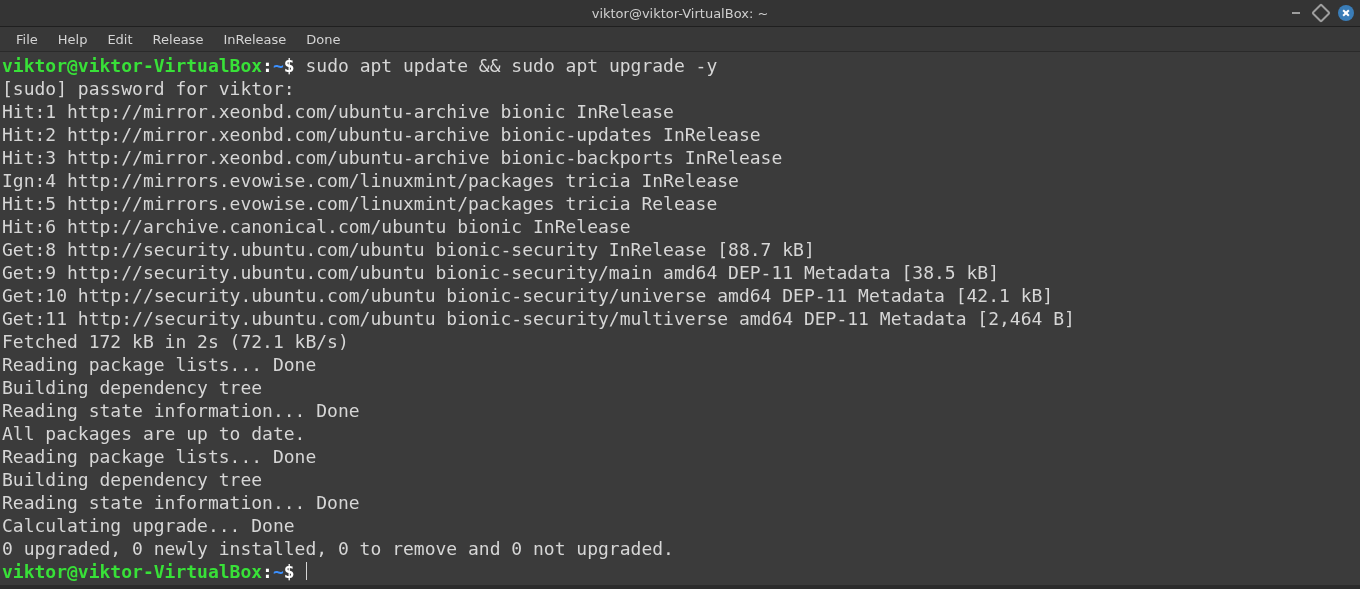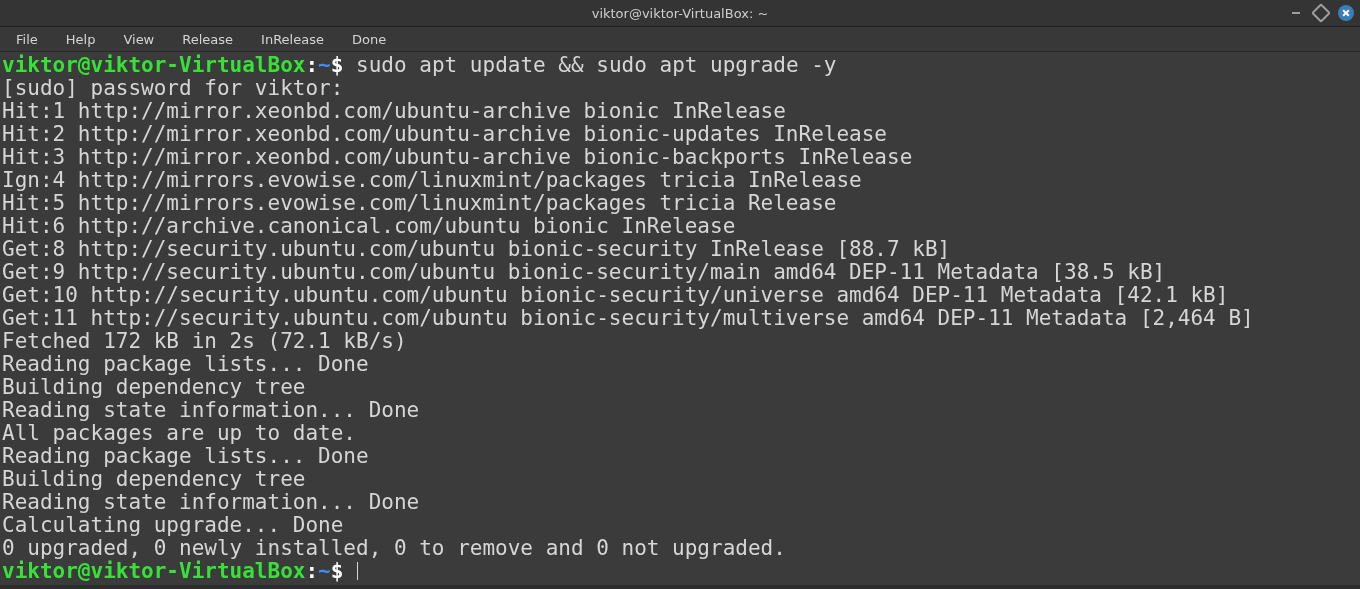--- a/index.html
+++ b/index.html
@@ -76,34 +76,34 @@
   }
   .win-close::before { transform: translate(-50%,-50%) rotate(45deg); }
   .win-close::after  { transform: translate(-50%,-50%) rotate(-45deg); }
 
   .menubar {
     height: 24px;
     background: #383838;
     display: flex;
     align-items: center;
     padding: 0 8px;
-    gap: 12px;
+    gap: 4px;
     font-size: 13px;
     color: #d4d4d4;
     border-bottom: 1px solid #2a2a2a;
   }
   .menubar .menu-item {
     padding: 2px 8px;
     cursor: pointer;
   }
 
   .terminal-body {
     background: #3b3b3b;
     font-family: "DejaVu Sans Mono", "Ubuntu Mono", Consolas, monospace;
-    font-size: 21px;
+    font-size: 18px;
     line-height: 23px;
     padding: 2px 2px;
     white-space: pre;
     color: #d6d6d6;
     letter-spacing: 0px;
   }
   .green { color: #38e138; font-weight: bold; }
   .blue  { color: #3b90ff; font-weight: bold; }
   .whitebold { color:#ffffff; font-weight:bold; }
   .line { display:block; }
@@ -124,19 +124,19 @@
   <div class="window-controls">
     <span class="win-btn win-min"></span>
     <span class="win-btn win-max"></span>
     <span class="win-btn win-close"></span>
   </div>
 </div>
 
 <div class="menubar">
   <span class="menu-item">File</span>
   <span class="menu-item">Help</span>
-  <span class="menu-item">View</span>
+  <span class="menu-item">Edit</span>
   <span class="menu-item">Release</span>
   <span class="menu-item">InRelease</span>
   <span class="menu-item">Done</span>
 </div>
 
 <div class="terminal-body"><span class="line"><span class="green">viktor@viktor-VirtualBox</span><span class="whitebold">:</span><span class="blue">~</span><span class="whitebold">$</span><span> </span><span>sudo apt update &amp;&amp; sudo apt upgrade -y</span></span><span class="line">[sudo] password for viktor: </span><span class="line">Hit:1 http://mirror.xeonbd.com/ubuntu-archive bionic InRelease</span><span class="line">Hit:2 http://mirror.xeonbd.com/ubuntu-archive bionic-updates InRelease</span><span class="line">Hit:3 http://mirror.xeonbd.com/ubuntu-archive bionic-backports InRelease</span><span class="line">Ign:4 http://mirrors.evowise.com/linuxmint/packages tricia InRelease</span><span class="line">Hit:5 http://mirrors.evowise.com/linuxmint/packages tricia Release</span><span class="line">Hit:6 http://archive.canonical.com/ubuntu bionic InRelease</span><span class="line">Get:8 http://security.ubuntu.com/ubuntu bionic-security InRelease [88.7 kB]</span><span class="line">Get:9 http://security.ubuntu.com/ubuntu bionic-security/main amd64 DEP-11 Metadata [38.5 kB]</span><span class="line">Get:10 http://security.ubuntu.com/ubuntu bionic-security/universe amd64 DEP-11 Metadata [42.1 kB]</span><span class="line">Get:11 http://security.ubuntu.com/ubuntu bionic-security/multiverse amd64 DEP-11 Metadata [2,464 B]</span><span class="line">Fetched 172 kB in 2s (72.1 kB/s)</span><span class="line">Reading package lists... Done</span><span class="line">Building dependency tree       </span><span class="line">Reading state information... Done</span><span class="line">All packages are up to date.</span><span class="line">Reading package lists... Done</span><span class="line">Building dependency tree       </span><span class="line">Reading state information... Done</span><span class="line">Calculating upgrade... Done</span><span class="line">0 upgraded, 0 newly installed, 0 to remove and 0 not upgraded.</span><span class="line"><span class="green">viktor@viktor-VirtualBox</span><span class="whitebold">:</span><span class="blue">~</span><span class="whitebold">$</span><span> </span><span class="cursor"></span></span></div>
 
 </body></html>

